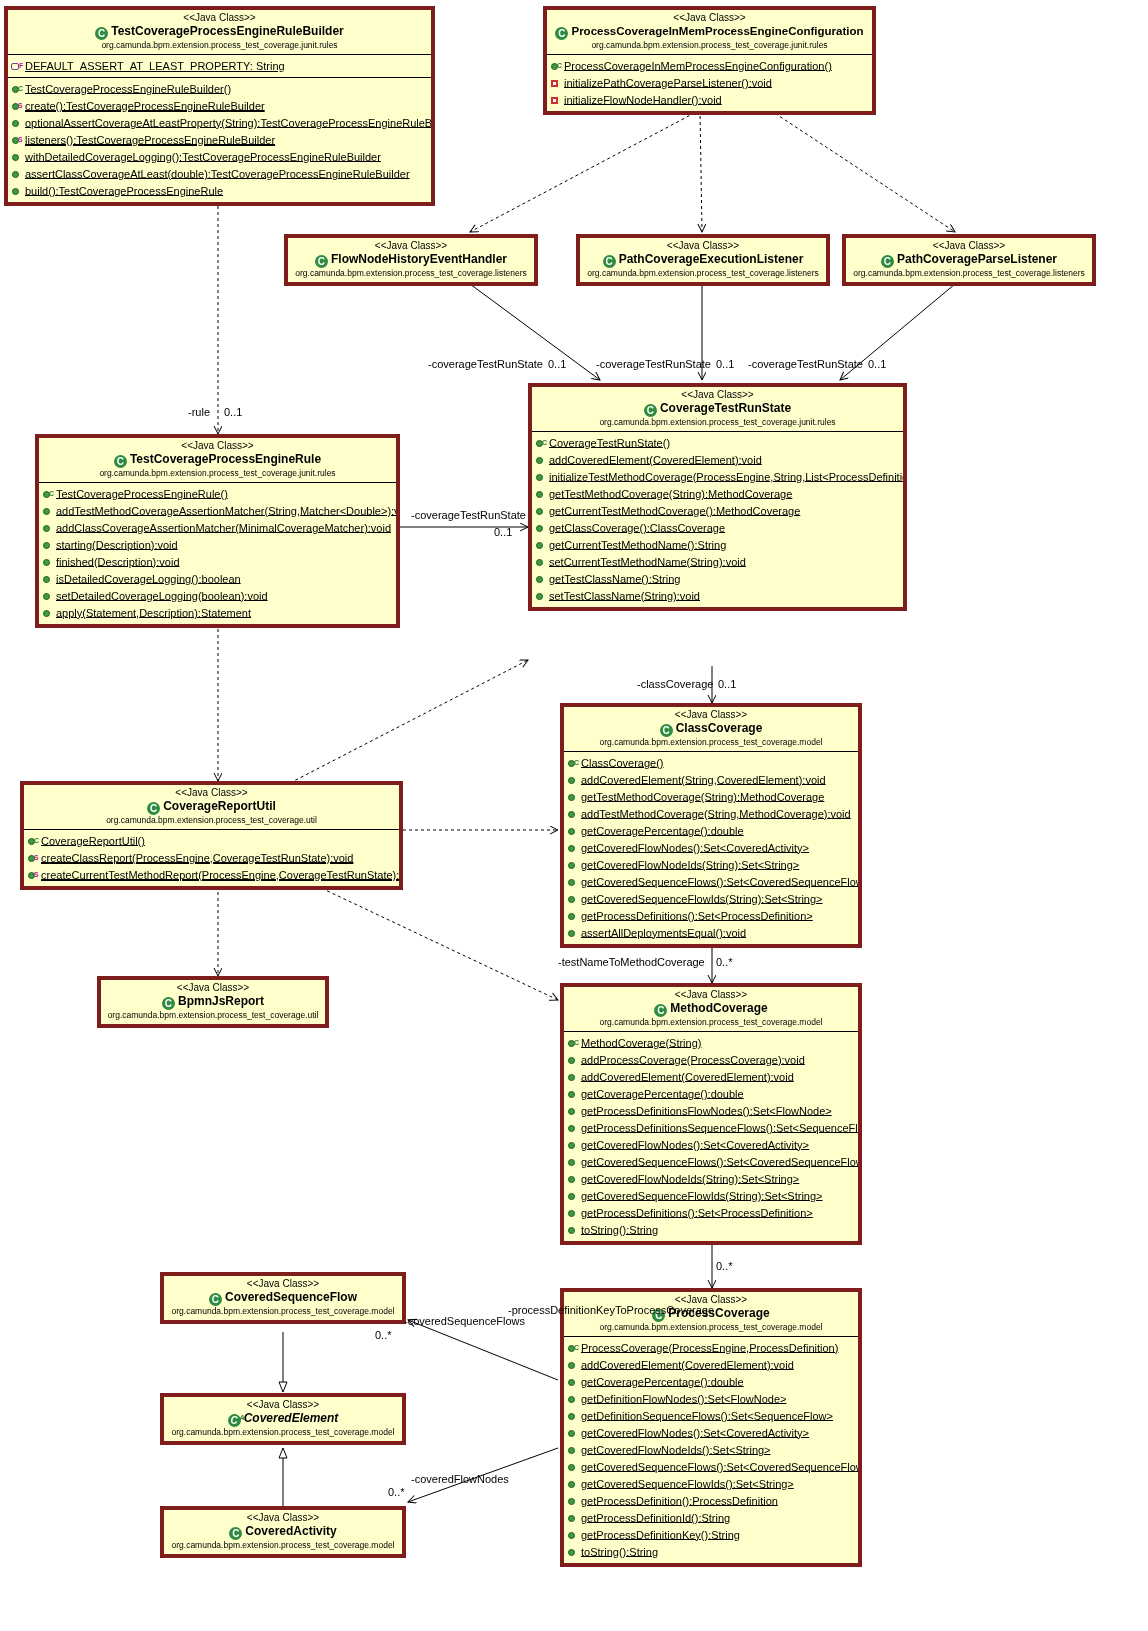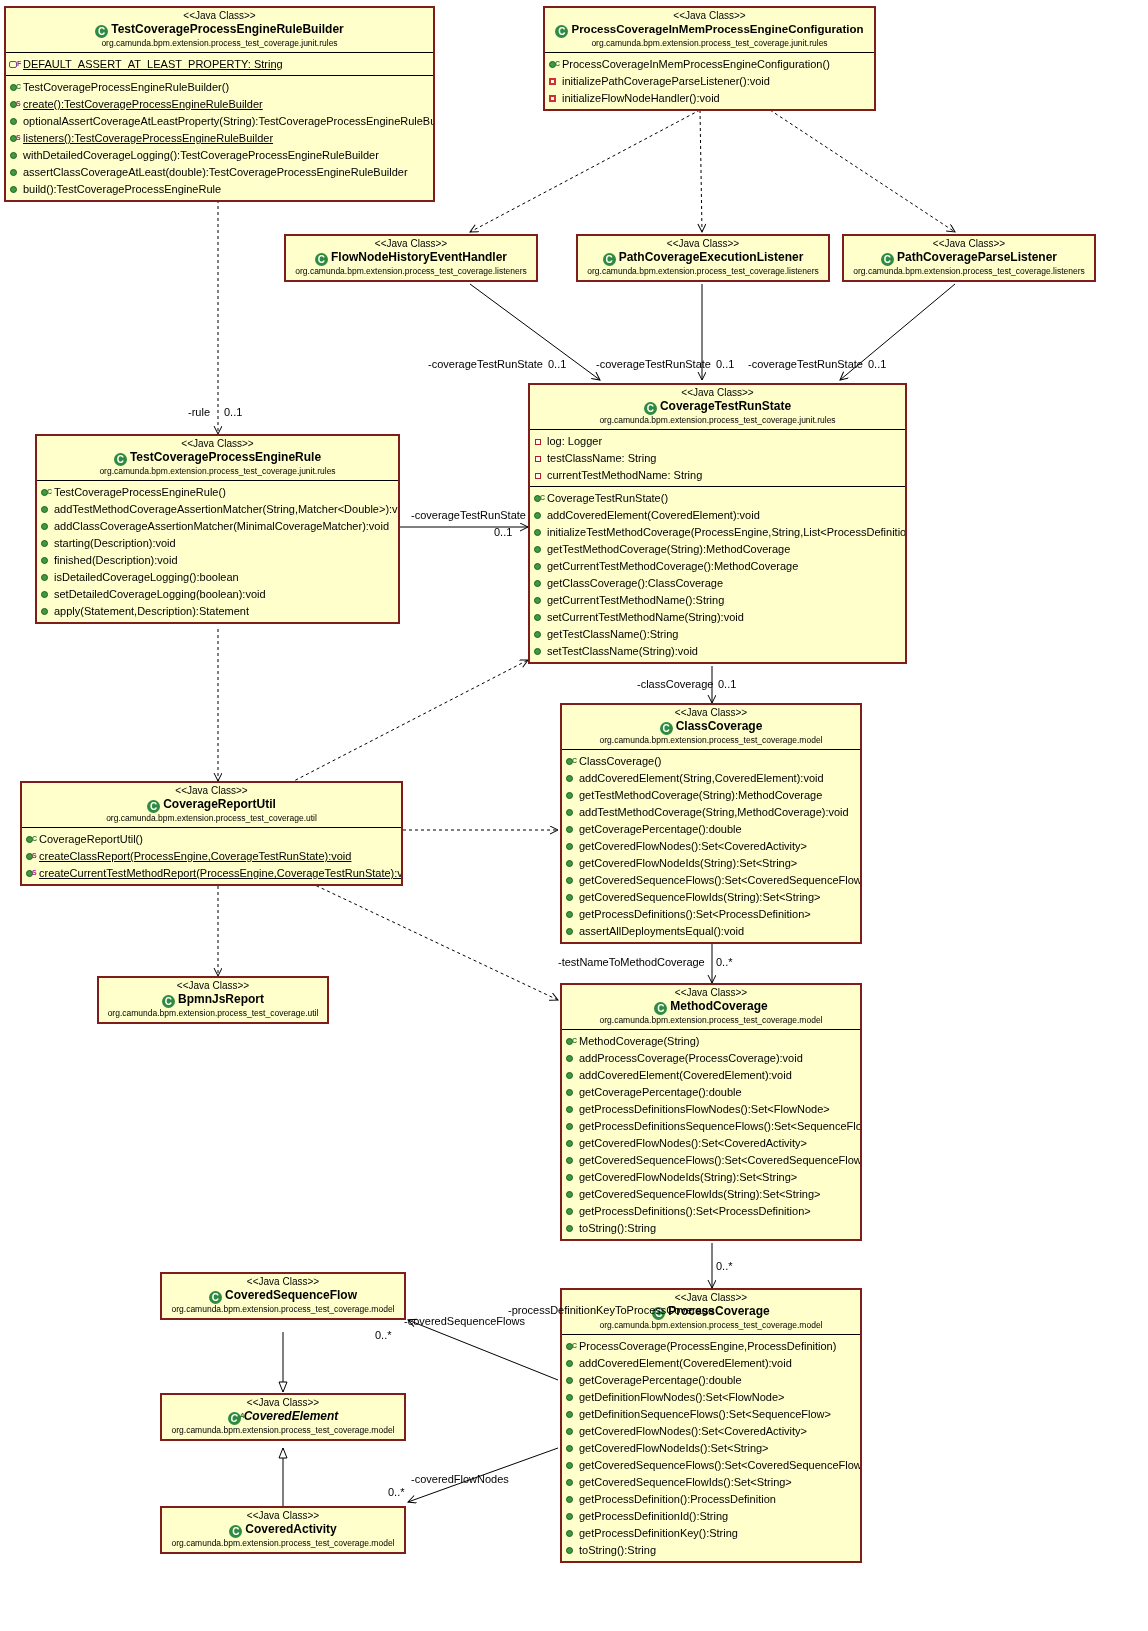--- a/index.html
+++ b/index.html
@@ -25,21 +25,21 @@
   svg.edges {
     position: absolute;
     left: 0; top: 0;
     width: 1148px;
     height: 1631px;
     pointer-events: none;
   }
   .uml-class {
     position: absolute;
     background: #ffffcc;
-    border: 2px solid #7f1d1d;
+    border: 4px solid #7f1d1d;
     box-sizing: border-box;
   }
   .uml-header {
     padding: 2px 4px 3px 4px;
     text-align: center;
     border-bottom: 1px solid #000000;
   }
   .uml-header.no-border { border-bottom: none; }
   .stereotype {
     font-size: 10px;
@@ -56,21 +56,21 @@
   .pkg {
     font-size: 8.5px;
     line-height: 11px;
     color: #000;
     white-space: nowrap;
   }
   .compartment {
     padding: 2px 0 3px 0;
     border-bottom: 1px solid #000000;
   }
-  .compartment.last { border-bottom: none; }
+  .compartment.last { border-bottom: none; text-decoration: underline; }
   .member {
     display: block;
     line-height: 17px;
     height: 17px;
     padding-left: 3px;
     font-size: 11px;
     white-space: nowrap;
     overflow: hidden;
     position: relative;
   }
@@ -275,25 +275,20 @@
       <div class="cls-title"><span class="cls-icon">C</span><span>PathCoverageParseListener</span></div>
       <div class="pkg">org.camunda.bpm.extension.process_test_coverage.listeners</div>
     </div>
   </div>
 
   <div class="uml-class" style="left:528px; top:383px; width:379px;">
     <div class="uml-header">
       <div class="stereotype">&lt;&lt;Java Class&gt;&gt;</div>
       <div class="cls-title"><span class="cls-icon">C</span><span>CoverageTestRunState</span></div>
       <div class="pkg">org.camunda.bpm.extension.process_test_coverage.junit.rules</div>
-    </div>
-    <div class="compartment">
-      <div class="member"><span class="ic ic-privf"></span><span class="mtext">log: Logger</span></div>
-      <div class="member"><span class="ic ic-privf"></span><span class="mtext">testClassName: String</span></div>
-      <div class="member"><span class="ic ic-privf"></span><span class="mtext">currentTestMethodName: String</span></div>
     </div>
     <div class="compartment last">
       <div class="member"><span class="ic ic-pub"><span class="badge badge-c">C</span></span><span class="mtext">CoverageTestRunState()</span></div>
       <div class="member"><span class="ic ic-pub"></span><span class="mtext">addCoveredElement(CoveredElement):void</span></div>
       <div class="member"><span class="ic ic-pub"></span><span class="mtext">initializeTestMethodCoverage(ProcessEngine,String,List&lt;ProcessDefinition&gt;...</span></div>
       <div class="member"><span class="ic ic-pub"></span><span class="mtext">getTestMethodCoverage(String):MethodCoverage</span></div>
       <div class="member"><span class="ic ic-pub"></span><span class="mtext">getCurrentTestMethodCoverage():MethodCoverage</span></div>
       <div class="member"><span class="ic ic-pub"></span><span class="mtext">getClassCoverage():ClassCoverage</span></div>
       <div class="member"><span class="ic ic-pub"></span><span class="mtext">getCurrentTestMethodName():String</span></div>
       <div class="member"><span class="ic ic-pub"></span><span class="mtext">setCurrentTestMethodName(String):void</span></div>

